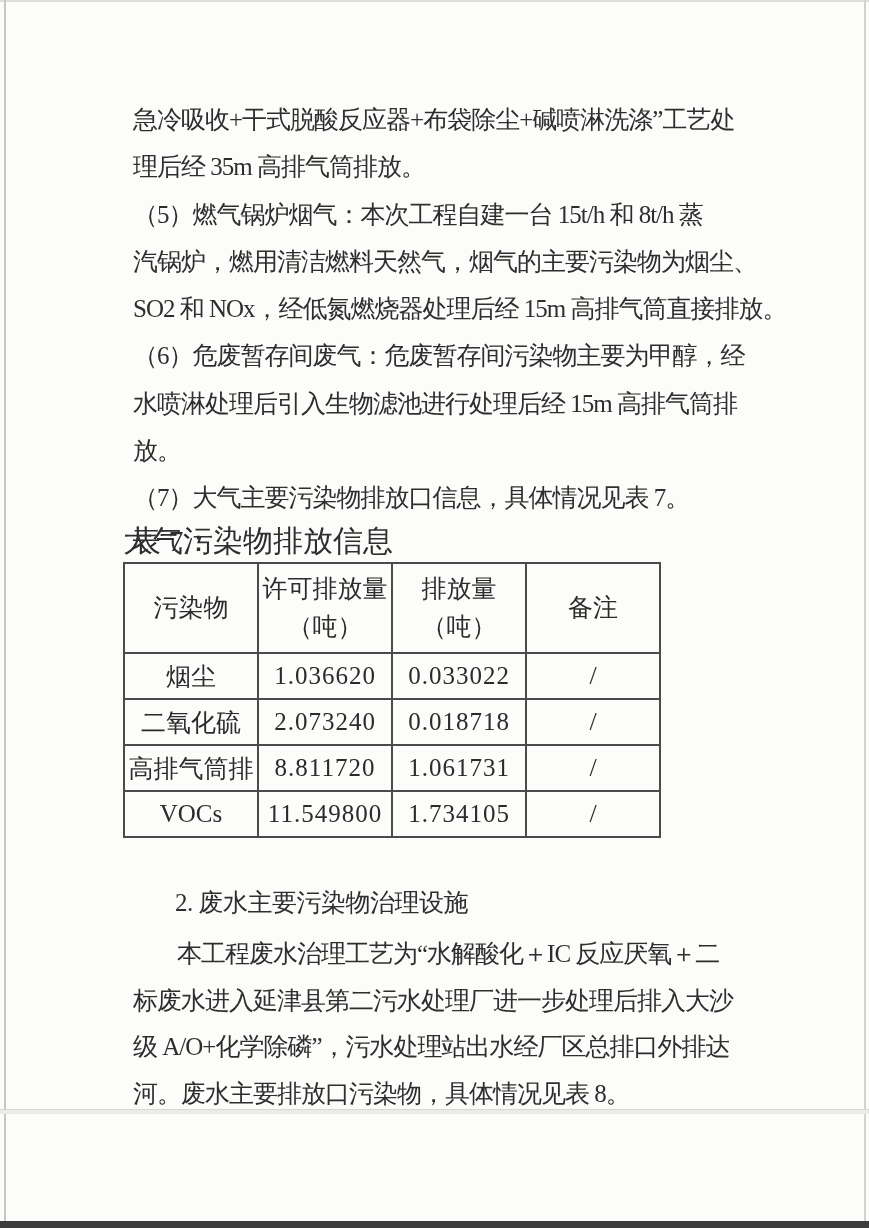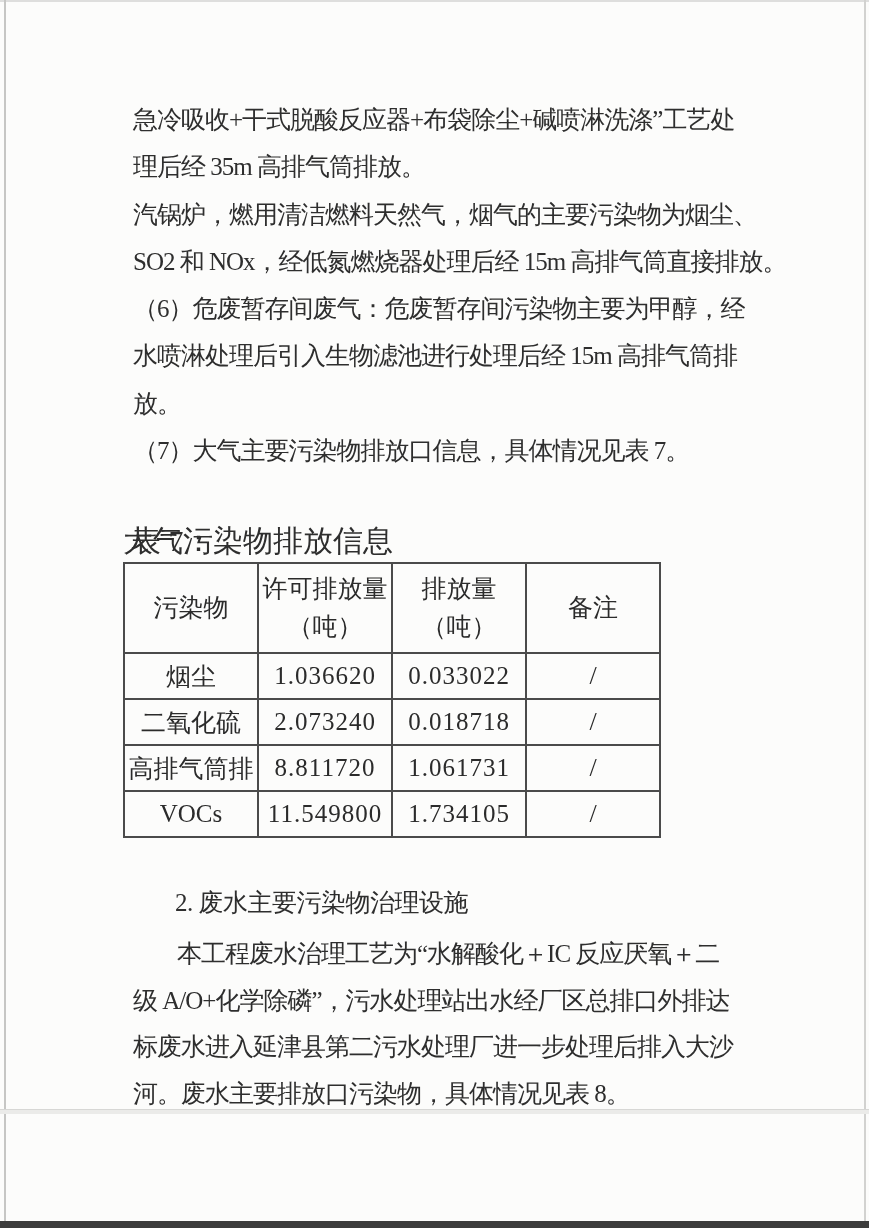--- a/index.html
+++ b/index.html
@@ -55,20 +55,21 @@
 
 <div class="scan-top"></div>
 <div class="scan-left"></div>
 <div class="scan-right"></div>
 <div class="fold-line"></div>
 <div class="bottom-bar"></div>
 
 <div class="textblock" id="top-text">
   <div class="line">急冷吸收+干式脱酸反应器+布袋除尘+碱喷淋洗涤”工艺处</div>
   <div class="line">理后经 35m 高排气筒排放。</div>
+  <div class="line">（5）燃气锅炉烟气：本次工程自建一台 15t/h 和 8t/h 蒸</div>
   <div class="line">汽锅炉，燃用清洁燃料天然气，烟气的主要污染物为烟尘、</div>
   <div class="line">SO2 和 NOx，经低氮燃烧器处理后经 15m 高排气筒直接排放。</div>
   <div class="line">（6）危废暂存间废气：危废暂存间污染物主要为甲醇，经</div>
   <div class="line">水喷淋处理后引入生物滤池进行处理后经 15m 高排气筒排</div>
   <div class="line">放。</div>
   <div class="line">（7）大气主要污染物排放口信息，具体情况见表 7。</div>
 </div>
 
 <div class="tbl-caption">
   <span class="cap-label">表 7：</span>
@@ -129,16 +130,16 @@
       <td><span class="num">1.734105</span></td>
       <td><span class="slash">/</span></td>
     </tr>
   </tbody>
 </table>
 
 <div id="sec2-heading">2. 废水主要污染物治理设施</div>
 
 <div class="textblock" id="sec2-para">
   <div class="line indent">本工程废水治理工艺为“水解酸化＋IC 反应厌氧＋二</div>
+  <div class="line">标废水进入延津县第二污水处理厂进一步处理后排入大沙</div>
   <div class="line">级 A/O+化学除磷”，污水处理站出水经厂区总排口外排达</div>
-  <div class="line">标废水进入延津县第二污水处理厂进一步处理后排入大沙</div>
   <div class="line">河。废水主要排放口污染物，具体情况见表 8。</div>
 </div>
 
 </body></html>

